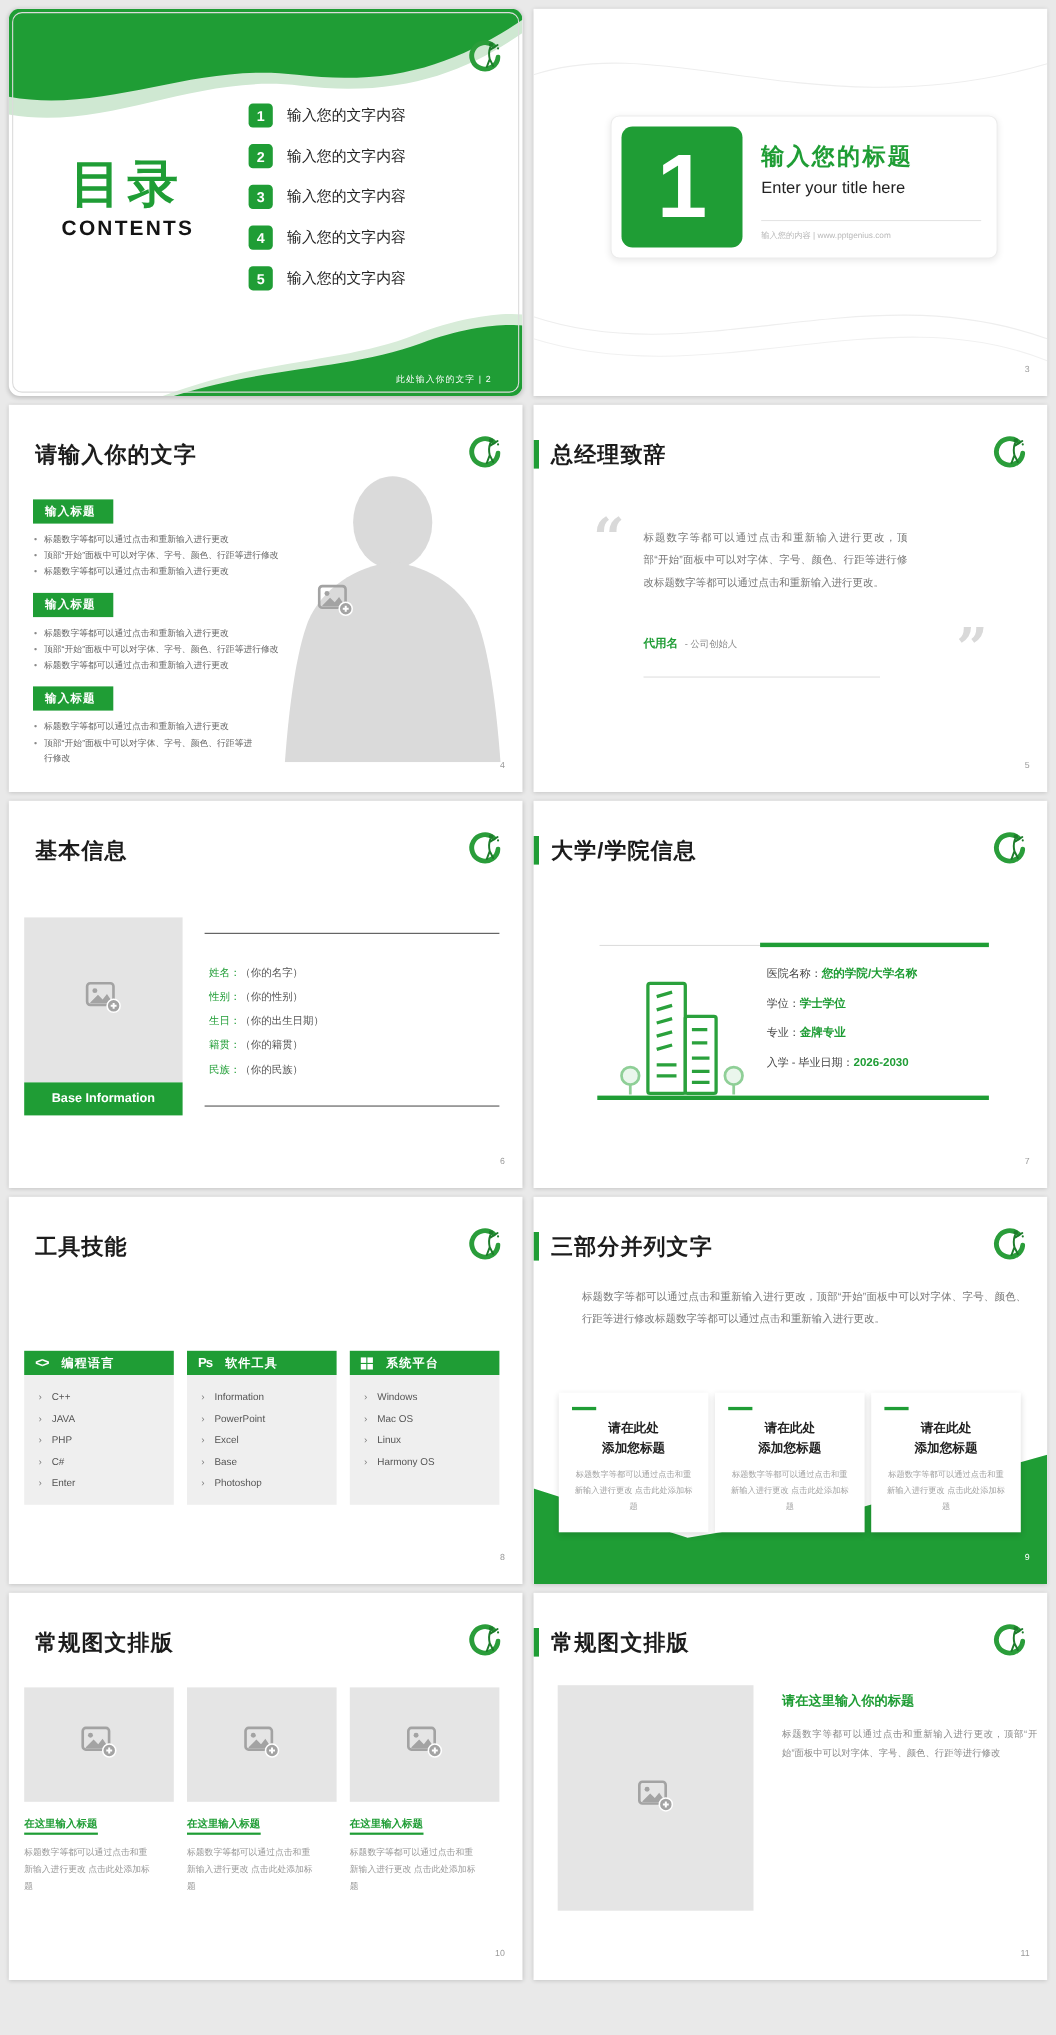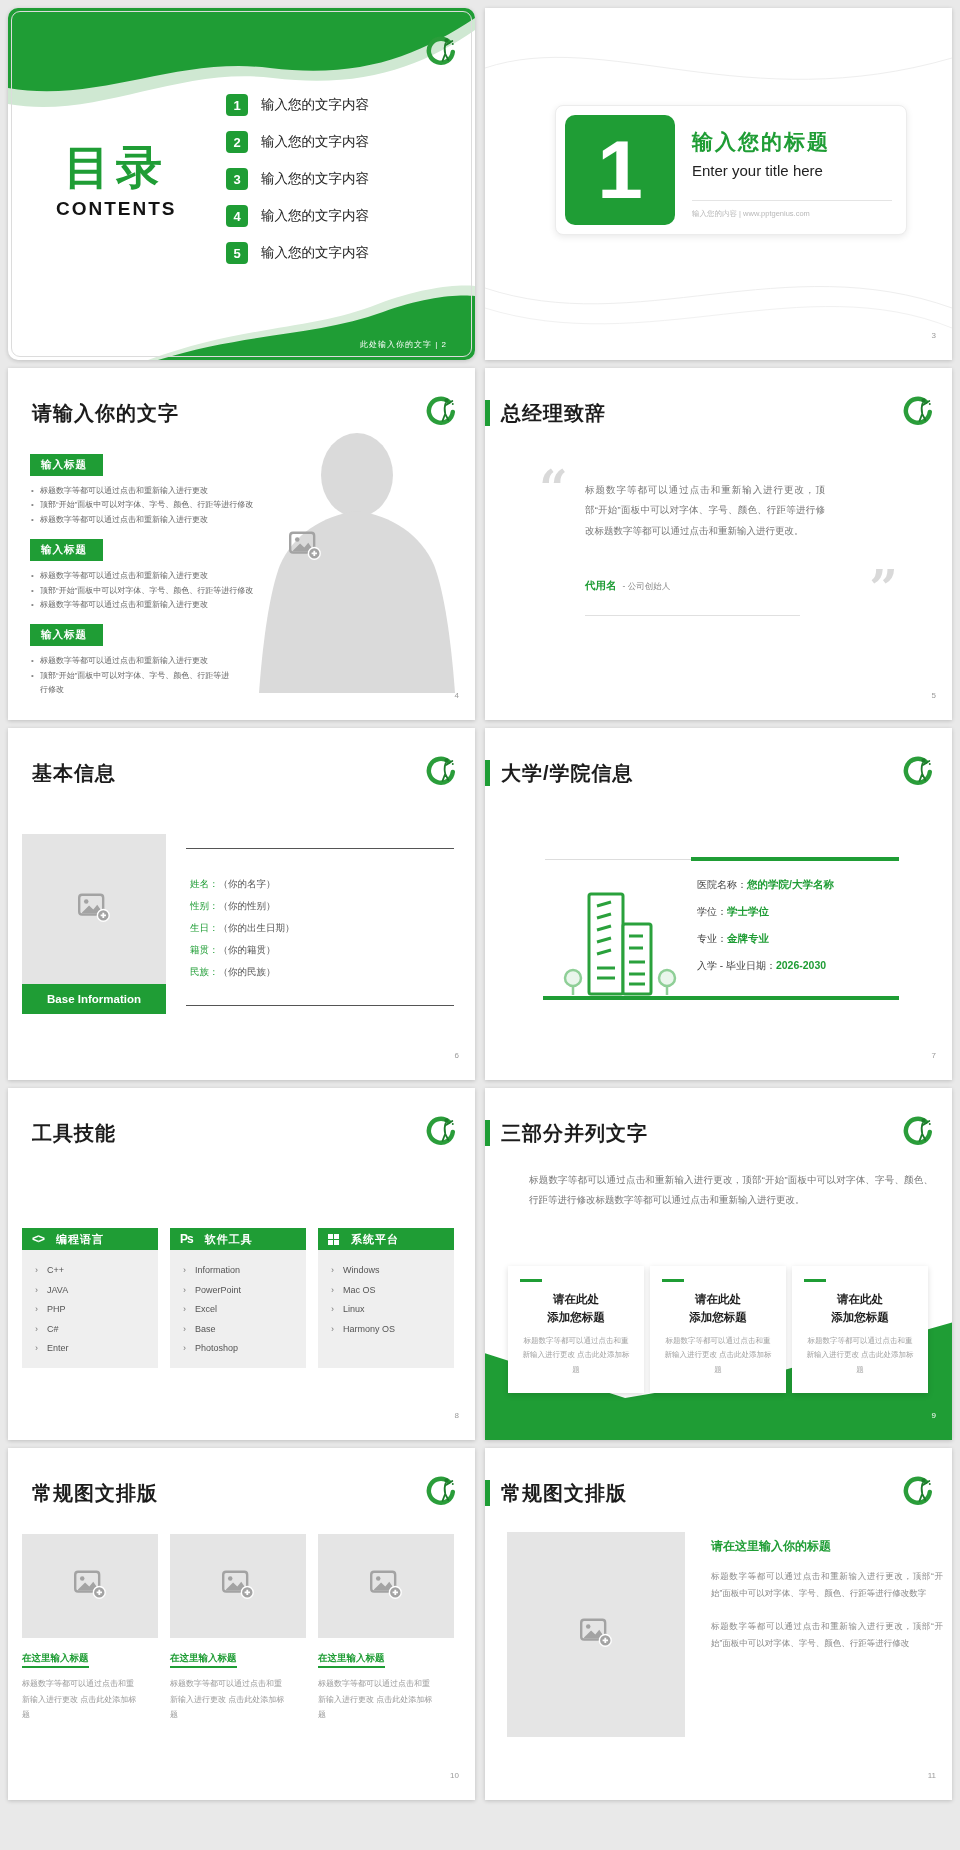--- a/index.html
+++ b/index.html
@@ -485,19 +485,18 @@
     <rect x="1.5" y="2" width="17" height="14" rx="2" fill="none" stroke="#a3a3a3" stroke-width="1.7"></rect>
     <circle cx="6.5" cy="6.8" r="1.6" fill="#a3a3a3"></circle>
     <path d="M3.5,14.5 L8.5,9.5 L11.5,12.5 L14.3,9 L17,13 L17,15 L3.5,15 Z" fill="#a3a3a3"></path>
     <circle cx="18.6" cy="16.6" r="4.2" fill="#a3a3a3" stroke="#ffffff" stroke-width="1"></circle>
     <path d="M18.6,14.7 L18.6,18.5 M16.7,16.6 L20.5,16.6" stroke="#ffffff" stroke-width="1.3"></path>
   </svg>
 </span>
       </div>
     <div class="blk10">
       <div class="h10">请在这里输入你的标题</div>
-      <div class="p10">标题数字等都可以通过点击和重新输入进行更改，顶部“开始”面板中可以对字体、字号、颜色、行距等进行修改数字</div>
       <div class="p10">标题数字等都可以通过点击和重新输入进行更改，顶部“开始”面板中可以对字体、字号、颜色、行距等进行修改</div>
     </div>
     <div class="pagenum">11</div>
   </div>
 
 </div>
 
 </body></html>

